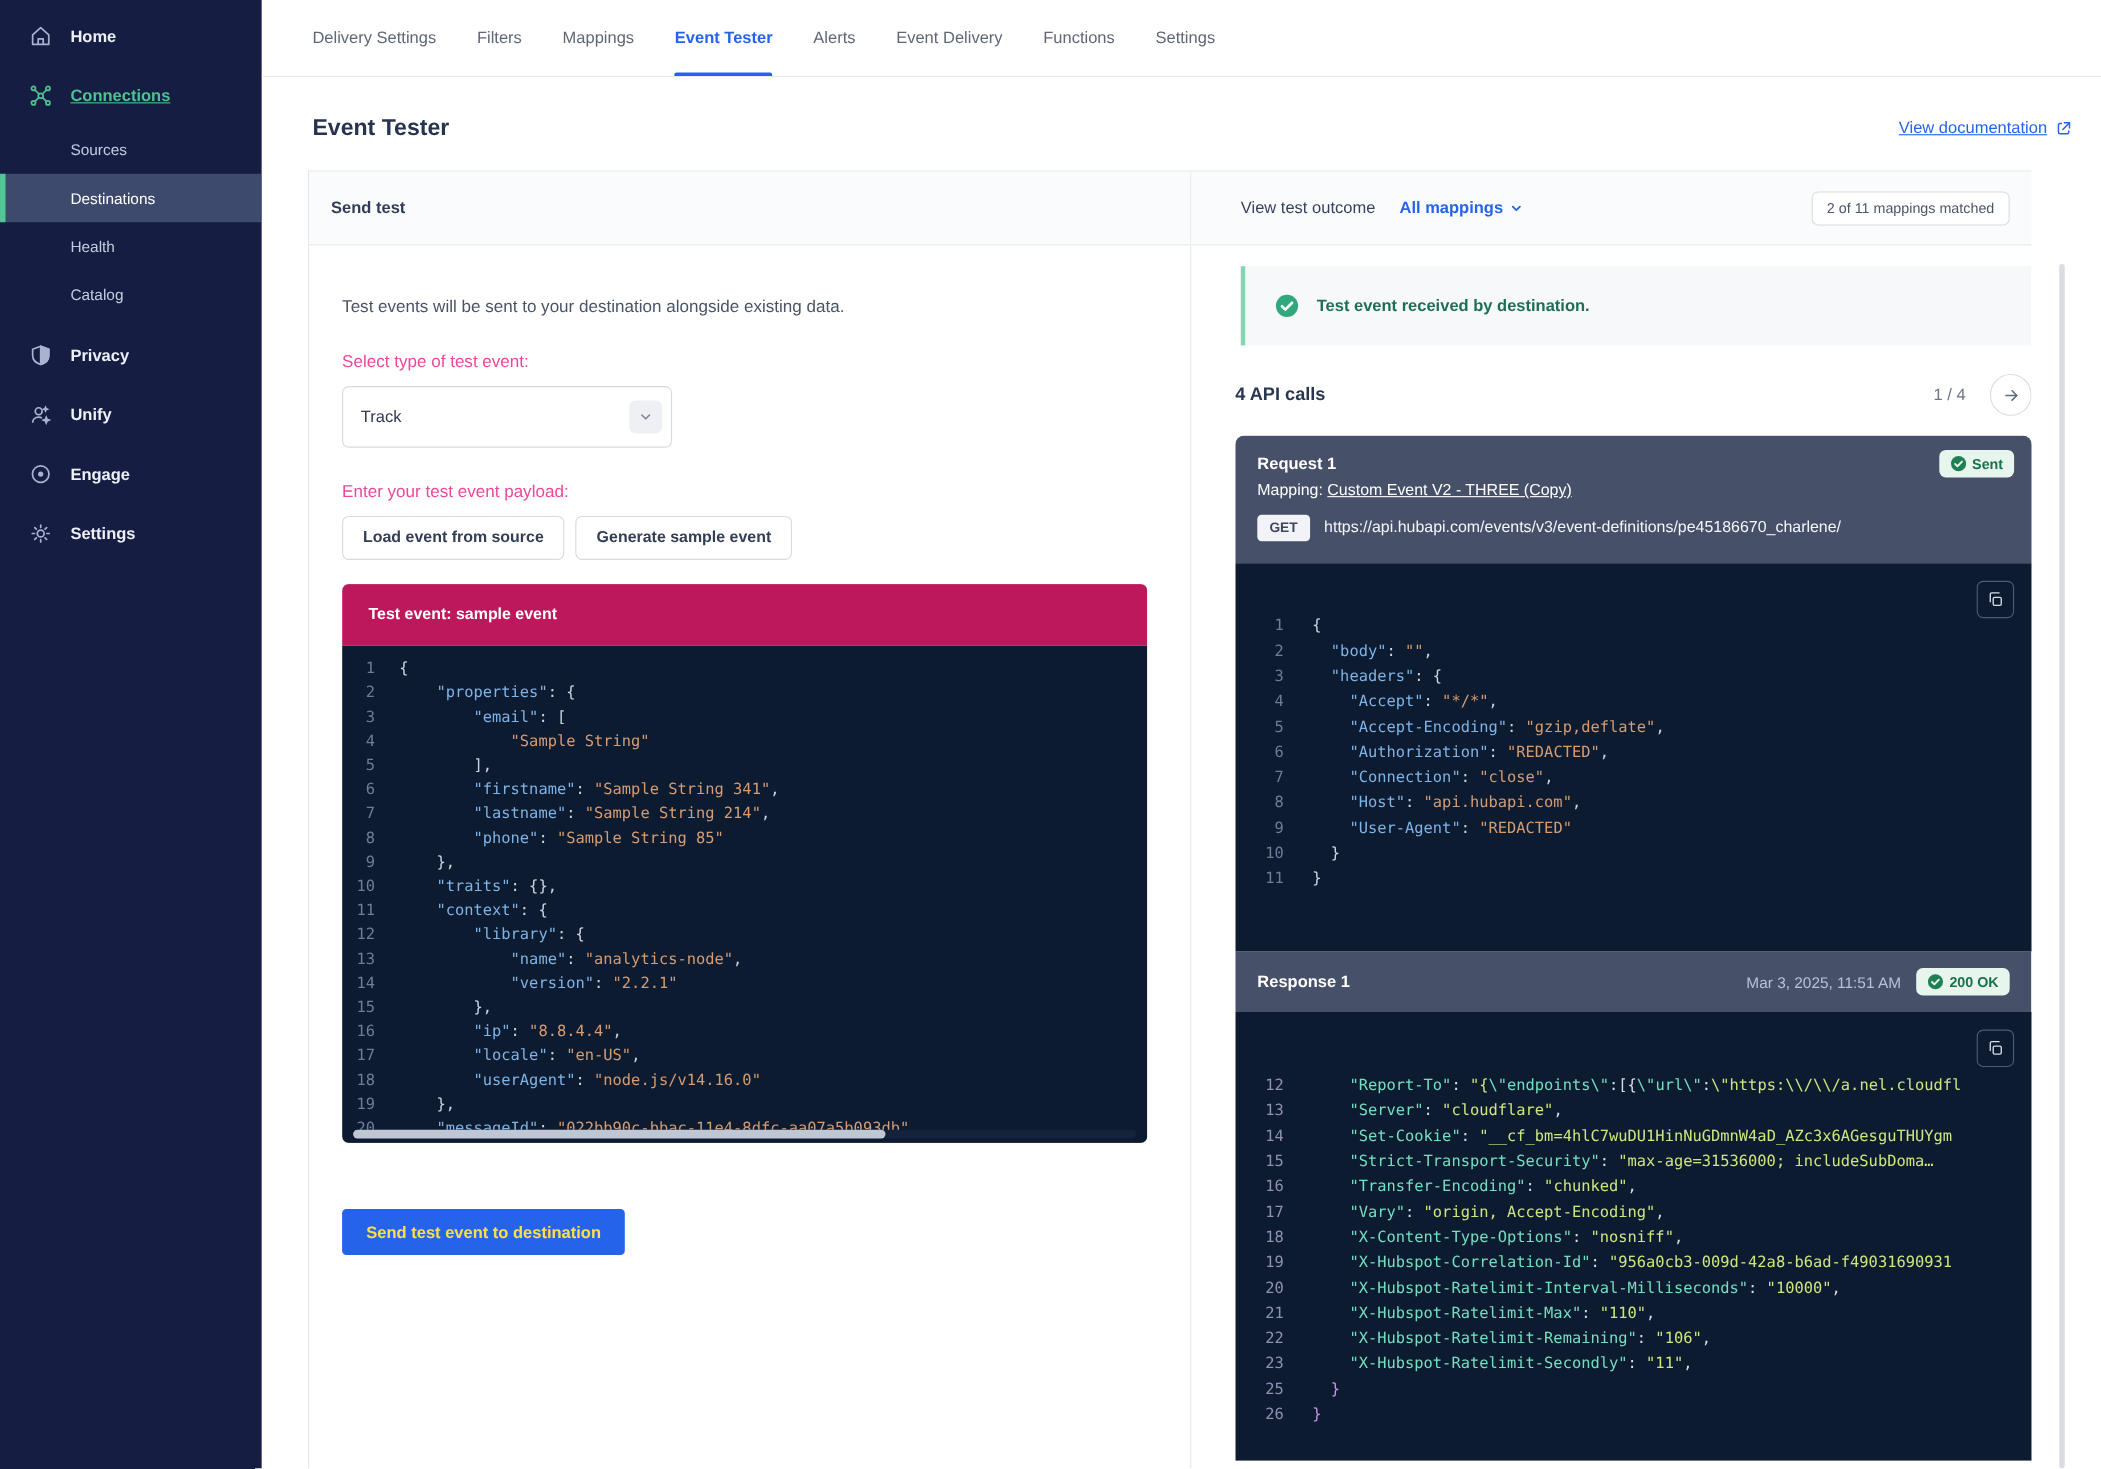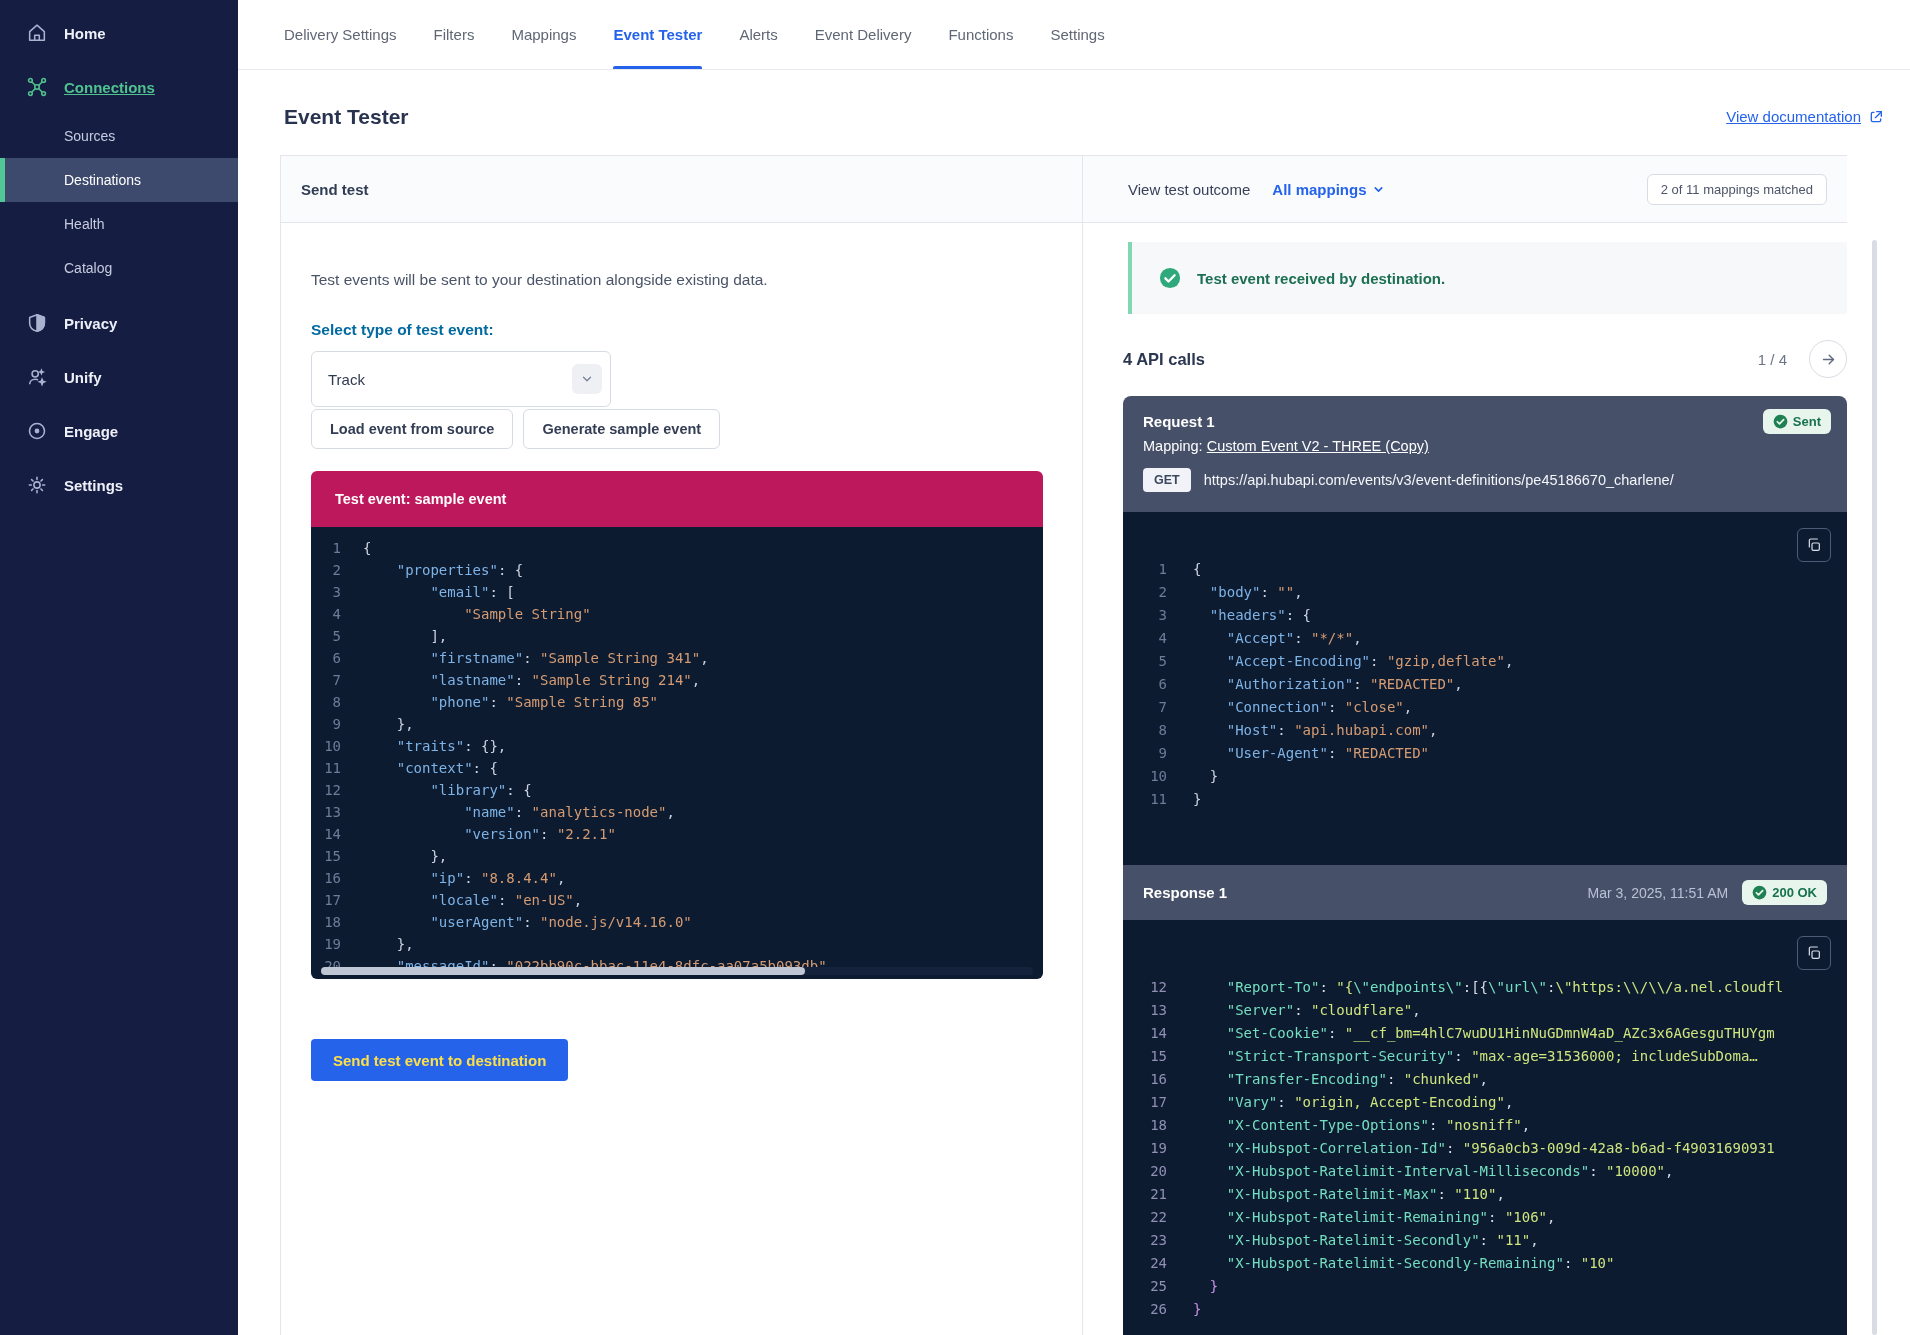--- a/index.html
+++ b/index.html
@@ -41,21 +41,21 @@
     margin-right:63px; overflow:hidden; }
 
   
   .left-panel { width:803px; flex-shrink:0; border-left:1px solid #e4e6eb;
     border-right:1px solid #e4e6eb; display:flex; flex-direction:column; }
   .panel-head { height:67px; background:#fafbfc; border-bottom:1px solid #e4e6eb;
     display:flex; align-items:center; flex-shrink:0; }
   .left-panel .panel-head { padding-left:20px; font-size:15px; font-weight:700; color:#303c55; }
   .left-body { padding:0 40px 0 30px; }
   .intro { margin-top:48px; font-size:15.5px; color:#4a5468; }
-  .fld-label { margin-top:32px; margin-bottom:12px; font-size:15.5px; font-weight:700; color:#0369a1; }
+  .fld-label { margin-top:32px; margin-bottom:12px; font-size:15.5px; font-weight:400; color:#ec4899; }
   .select { width:300px; height:56px; border:1px solid #d6dae2; border-radius:6px; background:#fff;
     display:flex; align-items:center; justify-content:space-between; padding:0 8px 0 16px;
     font-size:15px; color:#2f3a50; cursor:pointer; }
   .chevbox { width:30px; height:30px; background:#eef0f4; border-radius:6px; display:flex;
     align-items:center; justify-content:center; }
   .chevbox svg, .bluechev svg { width:14px; height:14px; }
   .btnrow { display:flex; gap:10px; margin-top:2px; }
   .ghost-btn { height:40px; padding:0 18px; border:1px solid #d6dae2; border-radius:6px;
     background:#fff; font-size:14.5px; font-weight:700; color:#333e55; cursor:pointer;
     font-family:"Liberation Sans", sans-serif; }
@@ -233,20 +233,21 @@
           <div class="intro">Test events will be sent to your destination alongside existing data.</div>
           <div class="fld-label">Select type of test event:</div>
           <div class="select">
             <span>Track</span>
             <span class="chevbox">
               <svg viewBox="0 0 24 24" fill="none" stroke="#7a849c" stroke-width="2.4" stroke-linecap="round" stroke-linejoin="round">
                   <path d="M6 9l6 6 6-6"></path>
                 </svg>
             </span>
           </div>
+          <div class="fld-label">Enter your test event payload:</div>
           <div class="btnrow">
             <button class="ghost-btn">Load event from source</button>
             <button class="ghost-btn">Generate sample event</button>
           </div>
           <div class="editor">
             <div class="ed-head">Test event: sample event</div>
             <div class="ed-body code">
               <div class="hscroll">
                   <div class="hscroll-thumb"></div>
                 </div>
@@ -372,21 +373,20 @@
                   <div class="cl"><span class="ln">14</span><span class="c-p">    </span><span class="c-k">"Set-Cookie"</span><span class="c-p">: </span><span class="c-v">"__cf_bm=4hlC7wuDU1HinNuGDmnW4aD_AZc3x6AGesguTHUYgm</span></div>
                   <div class="cl"><span class="ln">15</span><span class="c-p">    </span><span class="c-k">"Strict-Transport-Security"</span><span class="c-p">: </span><span class="c-v">"max-age=31536000; includeSubDoma…</span></div>
                   <div class="cl"><span class="ln">16</span><span class="c-p">    </span><span class="c-k">"Transfer-Encoding"</span><span class="c-p">: </span><span class="c-v">"chunked"</span><span class="c-p">,</span></div>
                   <div class="cl"><span class="ln">17</span><span class="c-p">    </span><span class="c-k">"Vary"</span><span class="c-p">: </span><span class="c-v">"origin, Accept-Encoding"</span><span class="c-p">,</span></div>
                   <div class="cl"><span class="ln">18</span><span class="c-p">    </span><span class="c-k">"X-Content-Type-Options"</span><span class="c-p">: </span><span class="c-v">"nosniff"</span><span class="c-p">,</span></div>
                   <div class="cl"><span class="ln">19</span><span class="c-p">    </span><span class="c-k">"X-Hubspot-Correlation-Id"</span><span class="c-p">: </span><span class="c-v">"956a0cb3-009d-42a8-b6ad-f49031690931</span></div>
                   <div class="cl"><span class="ln">20</span><span class="c-p">    </span><span class="c-k">"X-Hubspot-Ratelimit-Interval-Milliseconds"</span><span class="c-p">: </span><span class="c-v">"10000"</span><span class="c-p">,</span></div>
                   <div class="cl"><span class="ln">21</span><span class="c-p">    </span><span class="c-k">"X-Hubspot-Ratelimit-Max"</span><span class="c-p">: </span><span class="c-v">"110"</span><span class="c-p">,</span></div>
                   <div class="cl"><span class="ln">22</span><span class="c-p">    </span><span class="c-k">"X-Hubspot-Ratelimit-Remaining"</span><span class="c-p">: </span><span class="c-v">"106"</span><span class="c-p">,</span></div>
                   <div class="cl"><span class="ln">23</span><span class="c-p">    </span><span class="c-k">"X-Hubspot-Ratelimit-Secondly"</span><span class="c-p">: </span><span class="c-v">"11"</span><span class="c-p">,</span></div>
-                  <div class="cl"><span class="ln">24</span><span class="c-p">    </span><span class="c-k">"X-Hubspot-Ratelimit-Secondly-Remaining"</span><span class="c-p">: </span><span class="c-v">"10"</span></div>
                   <div class="cl"><span class="ln">25</span><span class="c-x">  }</span></div>
                   <div class="cl"><span class="ln">26</span><span class="c-x">}</span></div>
                 </div>
             </div>
           </div>
 
         </div>
       </section>
     </div>
 

